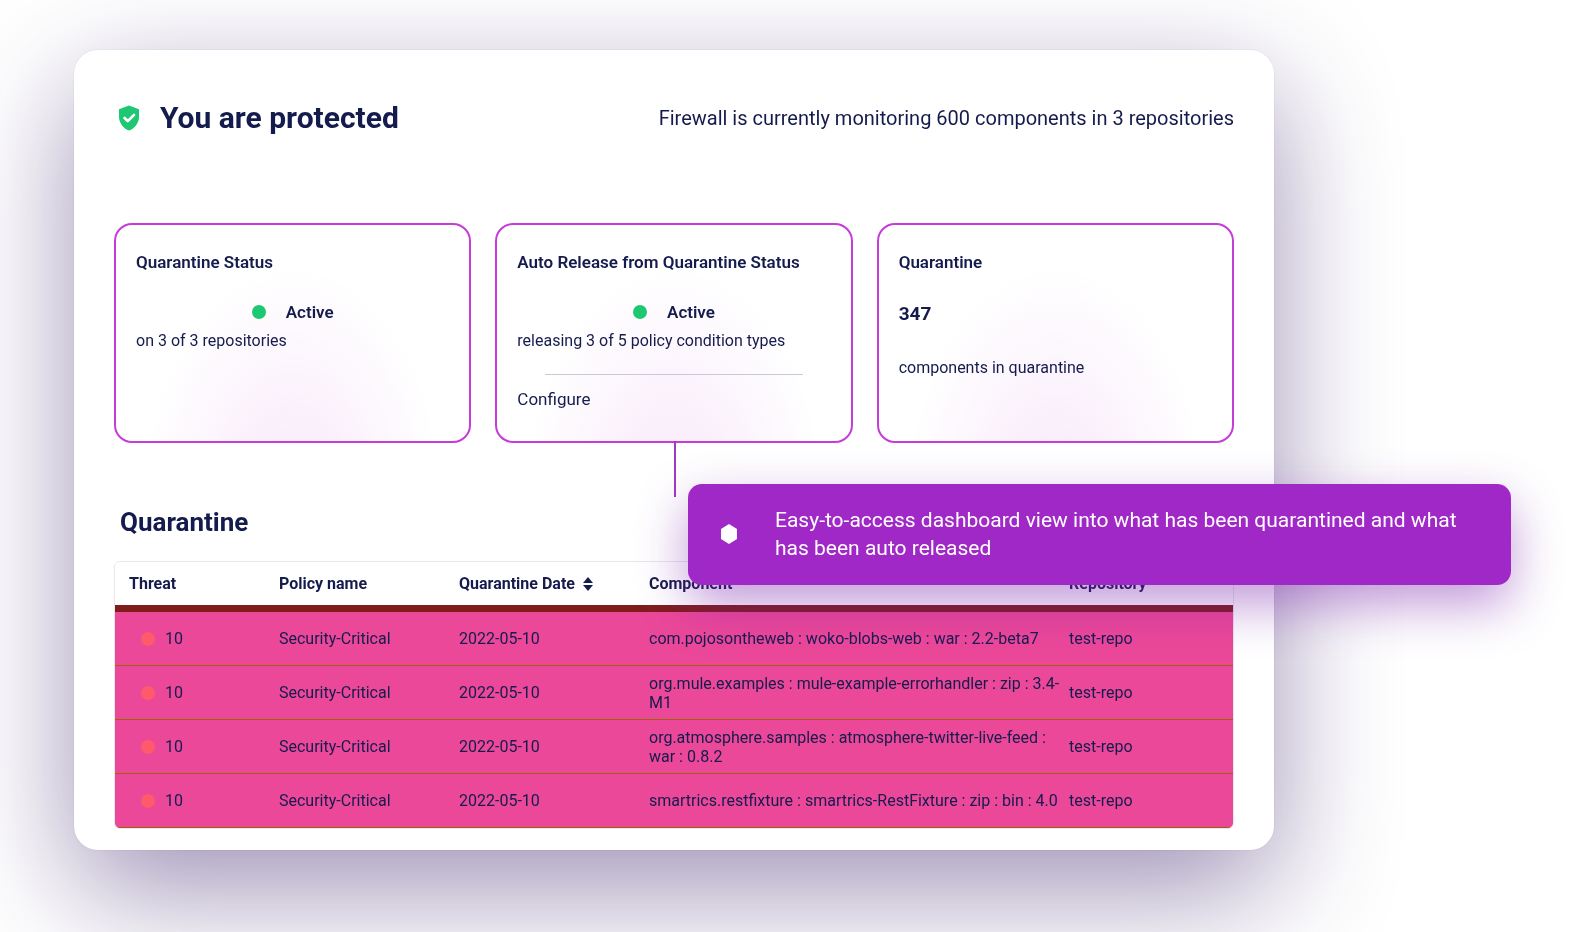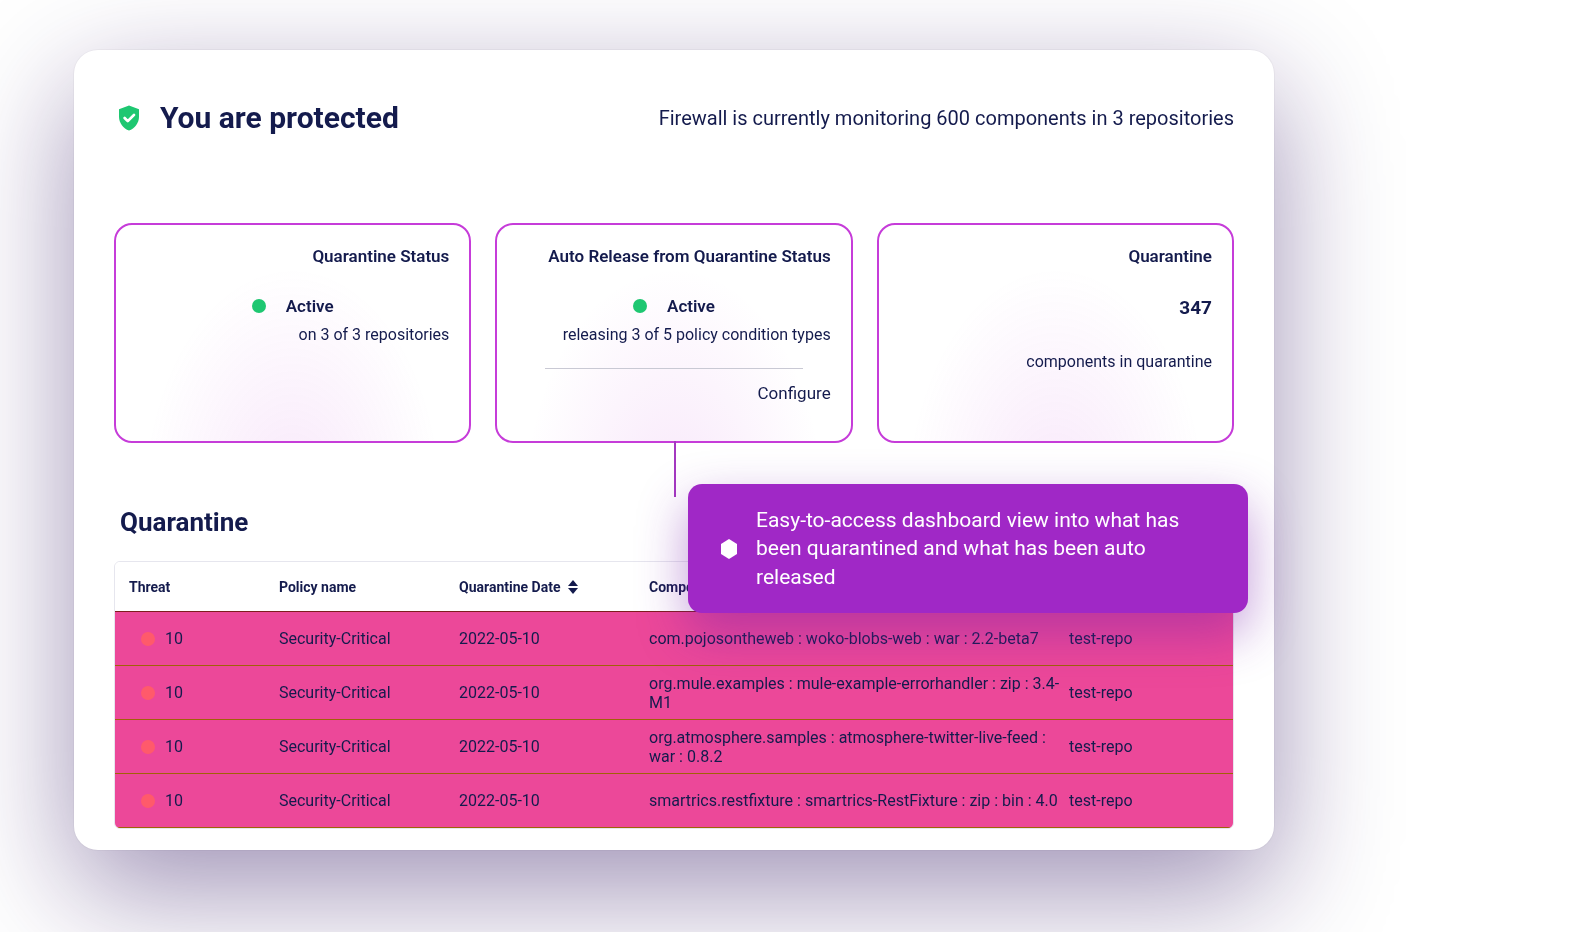--- a/index.html
+++ b/index.html
@@ -48,22 +48,22 @@
   }
   .cards {
     display: flex;
     gap: 24px;
     margin-bottom: 64px;
   }
   .card {
     flex: 1;
     border: 2px solid #c63cd9;
     border-radius: 18px;
-    padding: 20px 20px 26px 20px;
-    text-align: right;
+    padding: 26px 20px 26px 20px;
+    text-align: left;
     min-height: 220px;
     background: #fff;
     background-image: radial-gradient(ellipse at 50% 130%, rgba(198,60,217,0.12), rgba(198,60,217,0) 60%);
     position: relative;
   }
   .card-title {
     font-size: 17px;
     font-weight: 600;
     color: #141b4d;
     margin-bottom: 28px;
@@ -128,24 +128,24 @@
     overflow: hidden;
   }
   .thead, .trow {
     display: grid;
     grid-template-columns: 150px 180px 190px 1fr 150px;
     align-items: center;
     padding: 0 14px;
   }
   .thead {
     height: 50px;
-    font-size: 14px;
+    font-size: 16px;
     font-weight: 700;
     color: #141b4d;
-    border-bottom: 1px solid #7f1d1d;
+    border-bottom: 7px solid #7f1d1d;
     background: #fff;
   }
   .th { display: flex; align-items: center; gap: 8px; }
   .sort-icon { display:inline-flex; flex-direction:column; line-height:0; }
   .sort-icon svg { display:block; }
   .trow {
     height: 54px;
     font-size: 16px;
     color: #141b4d;
     border-bottom: 1px solid #a16207;
@@ -155,28 +155,28 @@
   .dot-red {
     width: 14px; height: 14px; border-radius: 50%;
     background: #ff5a6b;
     display: inline-block;
   }
 
   .callout {
     position: absolute;
     left: 688px;
     top: 484px;
-    width: 560px;
+    width: 823px;
     background: #a028c6;
     color: #ffffff;
     border-radius: 14px;
     padding: 22px 28px;
     display: flex;
     align-items: center;
-    gap: 14px;
+    gap: 33px;
     box-shadow: 0 20px 50px rgba(120, 30, 170, 0.45);
   }
   .callout-icon {
     width: 26px; height: 26px; flex: 0 0 auto;
     display:flex; align-items:center; justify-content:center;
   }
   .callout-text {
     font-size: 21px;
     line-height: 1.35;
   }

